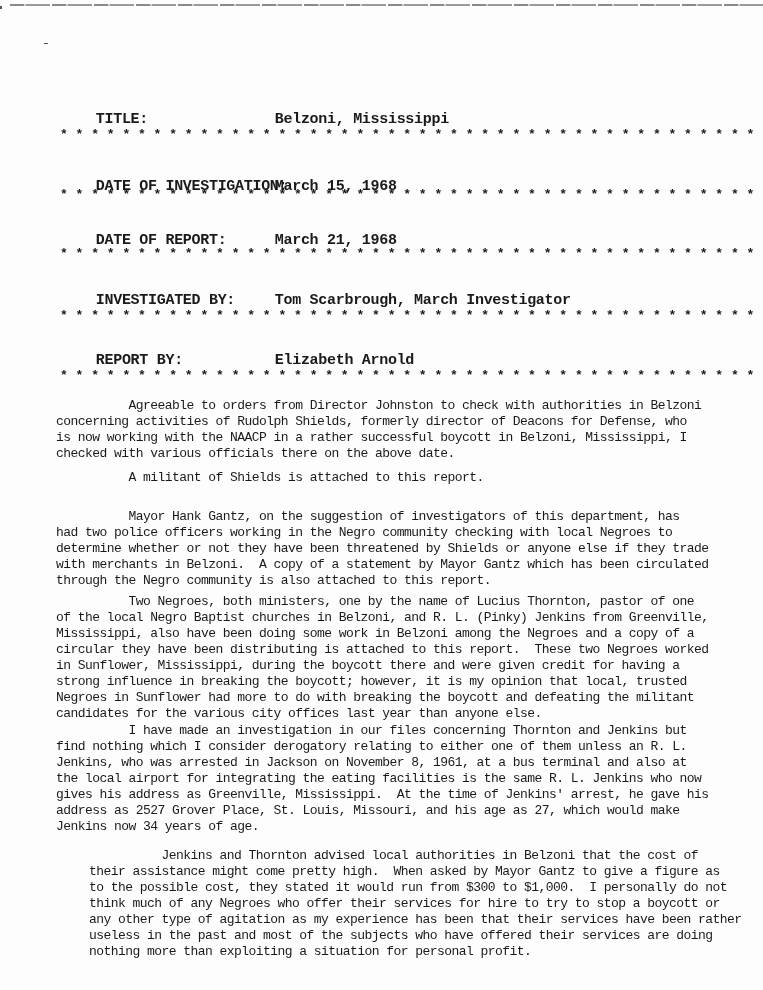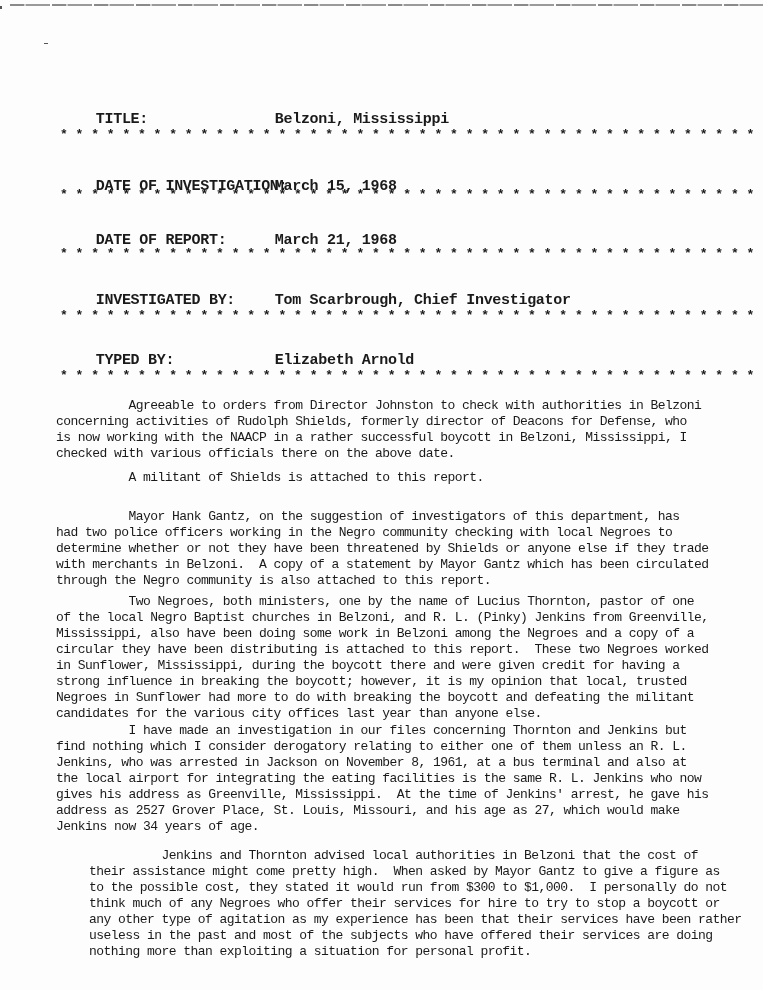--- a/index.html
+++ b/index.html
@@ -48,26 +48,26 @@
     <span class="field-label">DATE OF INVESTIGATION:</span><span class="field-value">March 15, 1968</span>
   </div>
   <div class="stars" style="top:187px;">* * * * * * * * * * * * * * * * * * * * * * * * * * * * * * * * * * * * * * * * * * * * *</div>
 
   <div class="field-row" style="top:215px;">
     <span class="field-label">DATE OF REPORT:</span><span class="field-value">March 21, 1968</span>
   </div>
   <div class="stars" style="top:246px;">* * * * * * * * * * * * * * * * * * * * * * * * * * * * * * * * * * * * * * * * * * * * *</div>
 
   <div class="field-row" style="top:275px;">
-    <span class="field-label">INVESTIGATED BY:</span><span class="field-value">Tom Scarbrough, Chief Investigator</span>
+    <span class="field-label">INVESTIGATED BY:</span><span class="field-value">Tom Scarbrough, March Investigator</span>
   </div>
   <div class="stars" style="top:308px;">* * * * * * * * * * * * * * * * * * * * * * * * * * * * * * * * * * * * * * * * * * * * *</div>
 
   <div class="field-row" style="top:335px;">
-    <span class="field-label">TYPED BY:</span><span class="field-value">Elizabeth Arnold</span>
+    <span class="field-label">REPORT BY:</span><span class="field-value">Elizabeth Arnold</span>
   </div>
   <div class="stars" style="top:368px;">* * * * * * * * * * * * * * * * * * * * * * * * * * * * * * * * * * * * * * * * * * * * *</div>
 
   <div class="para" style="top:398px;">          Agreeable to orders from Director Johnston to check with authorities in Belzoni
 concerning activities of Rudolph Shields, formerly director of Deacons for Defense, who
 is now working with the NAACP in a rather successful boycott in Belzoni, Mississippi, I
 checked with various officials there on the above date.</div>
   <div class="para" style="top:470px;">          A militant of Shields is attached to this report.</div>
   <div class="para" style="top:509px;">          Mayor Hank Gantz, on the suggestion of investigators of this department, has
 had two police officers working in the Negro community checking with local Negroes to

